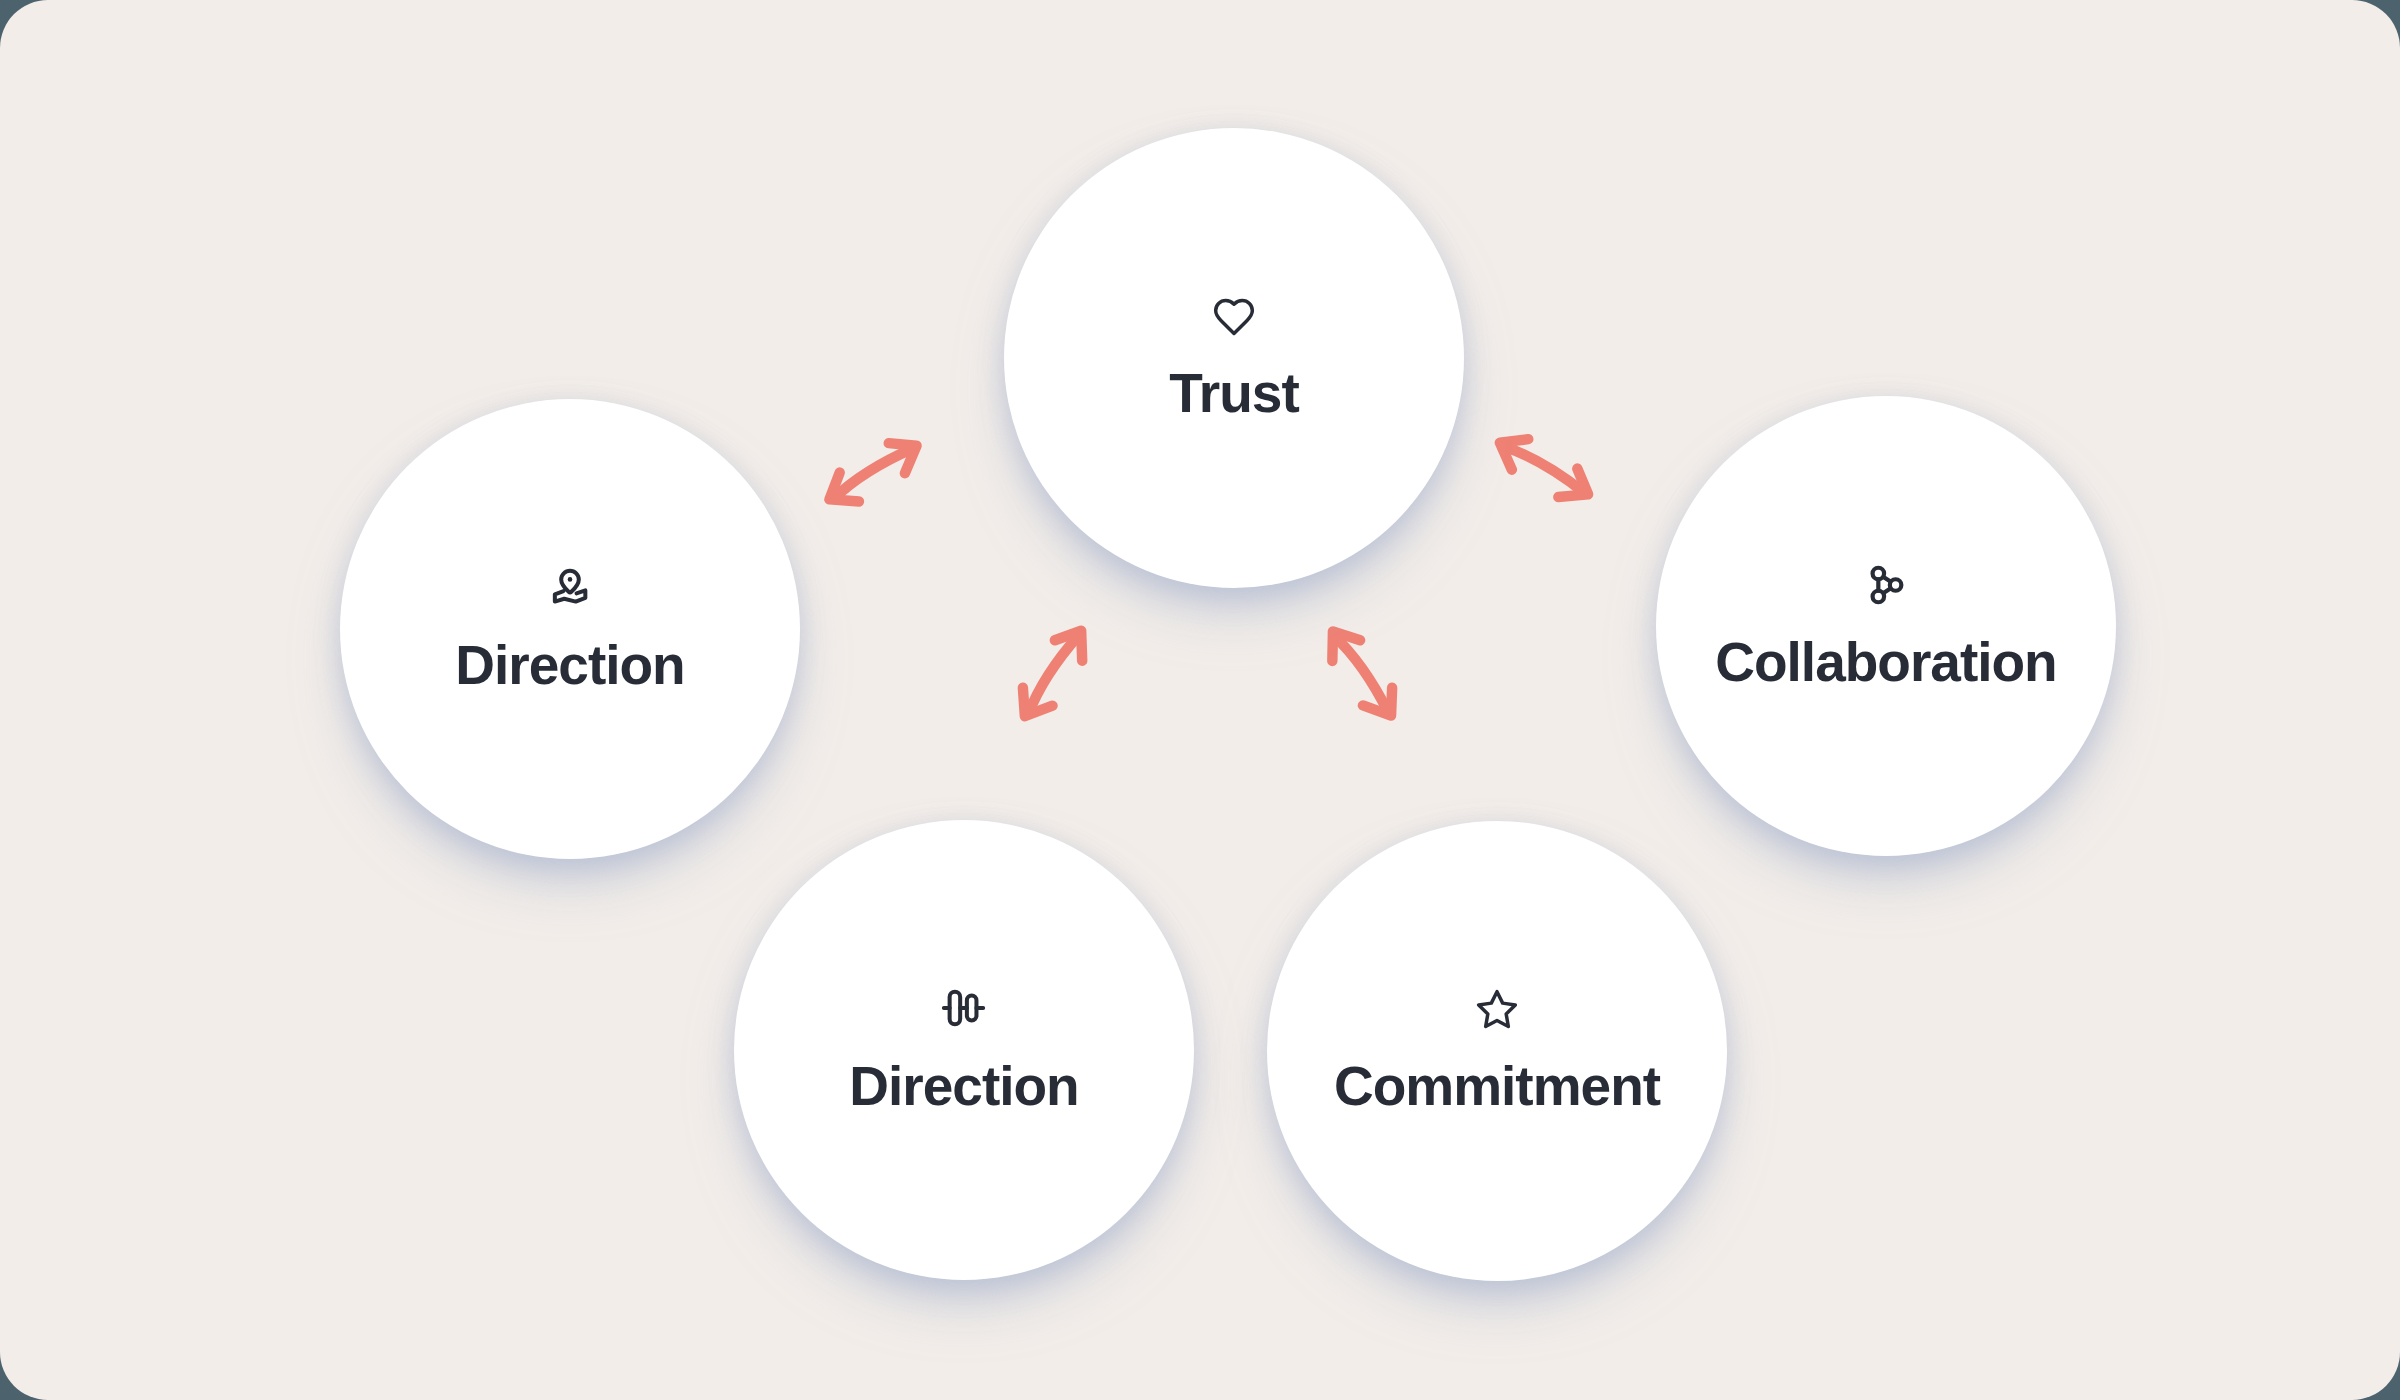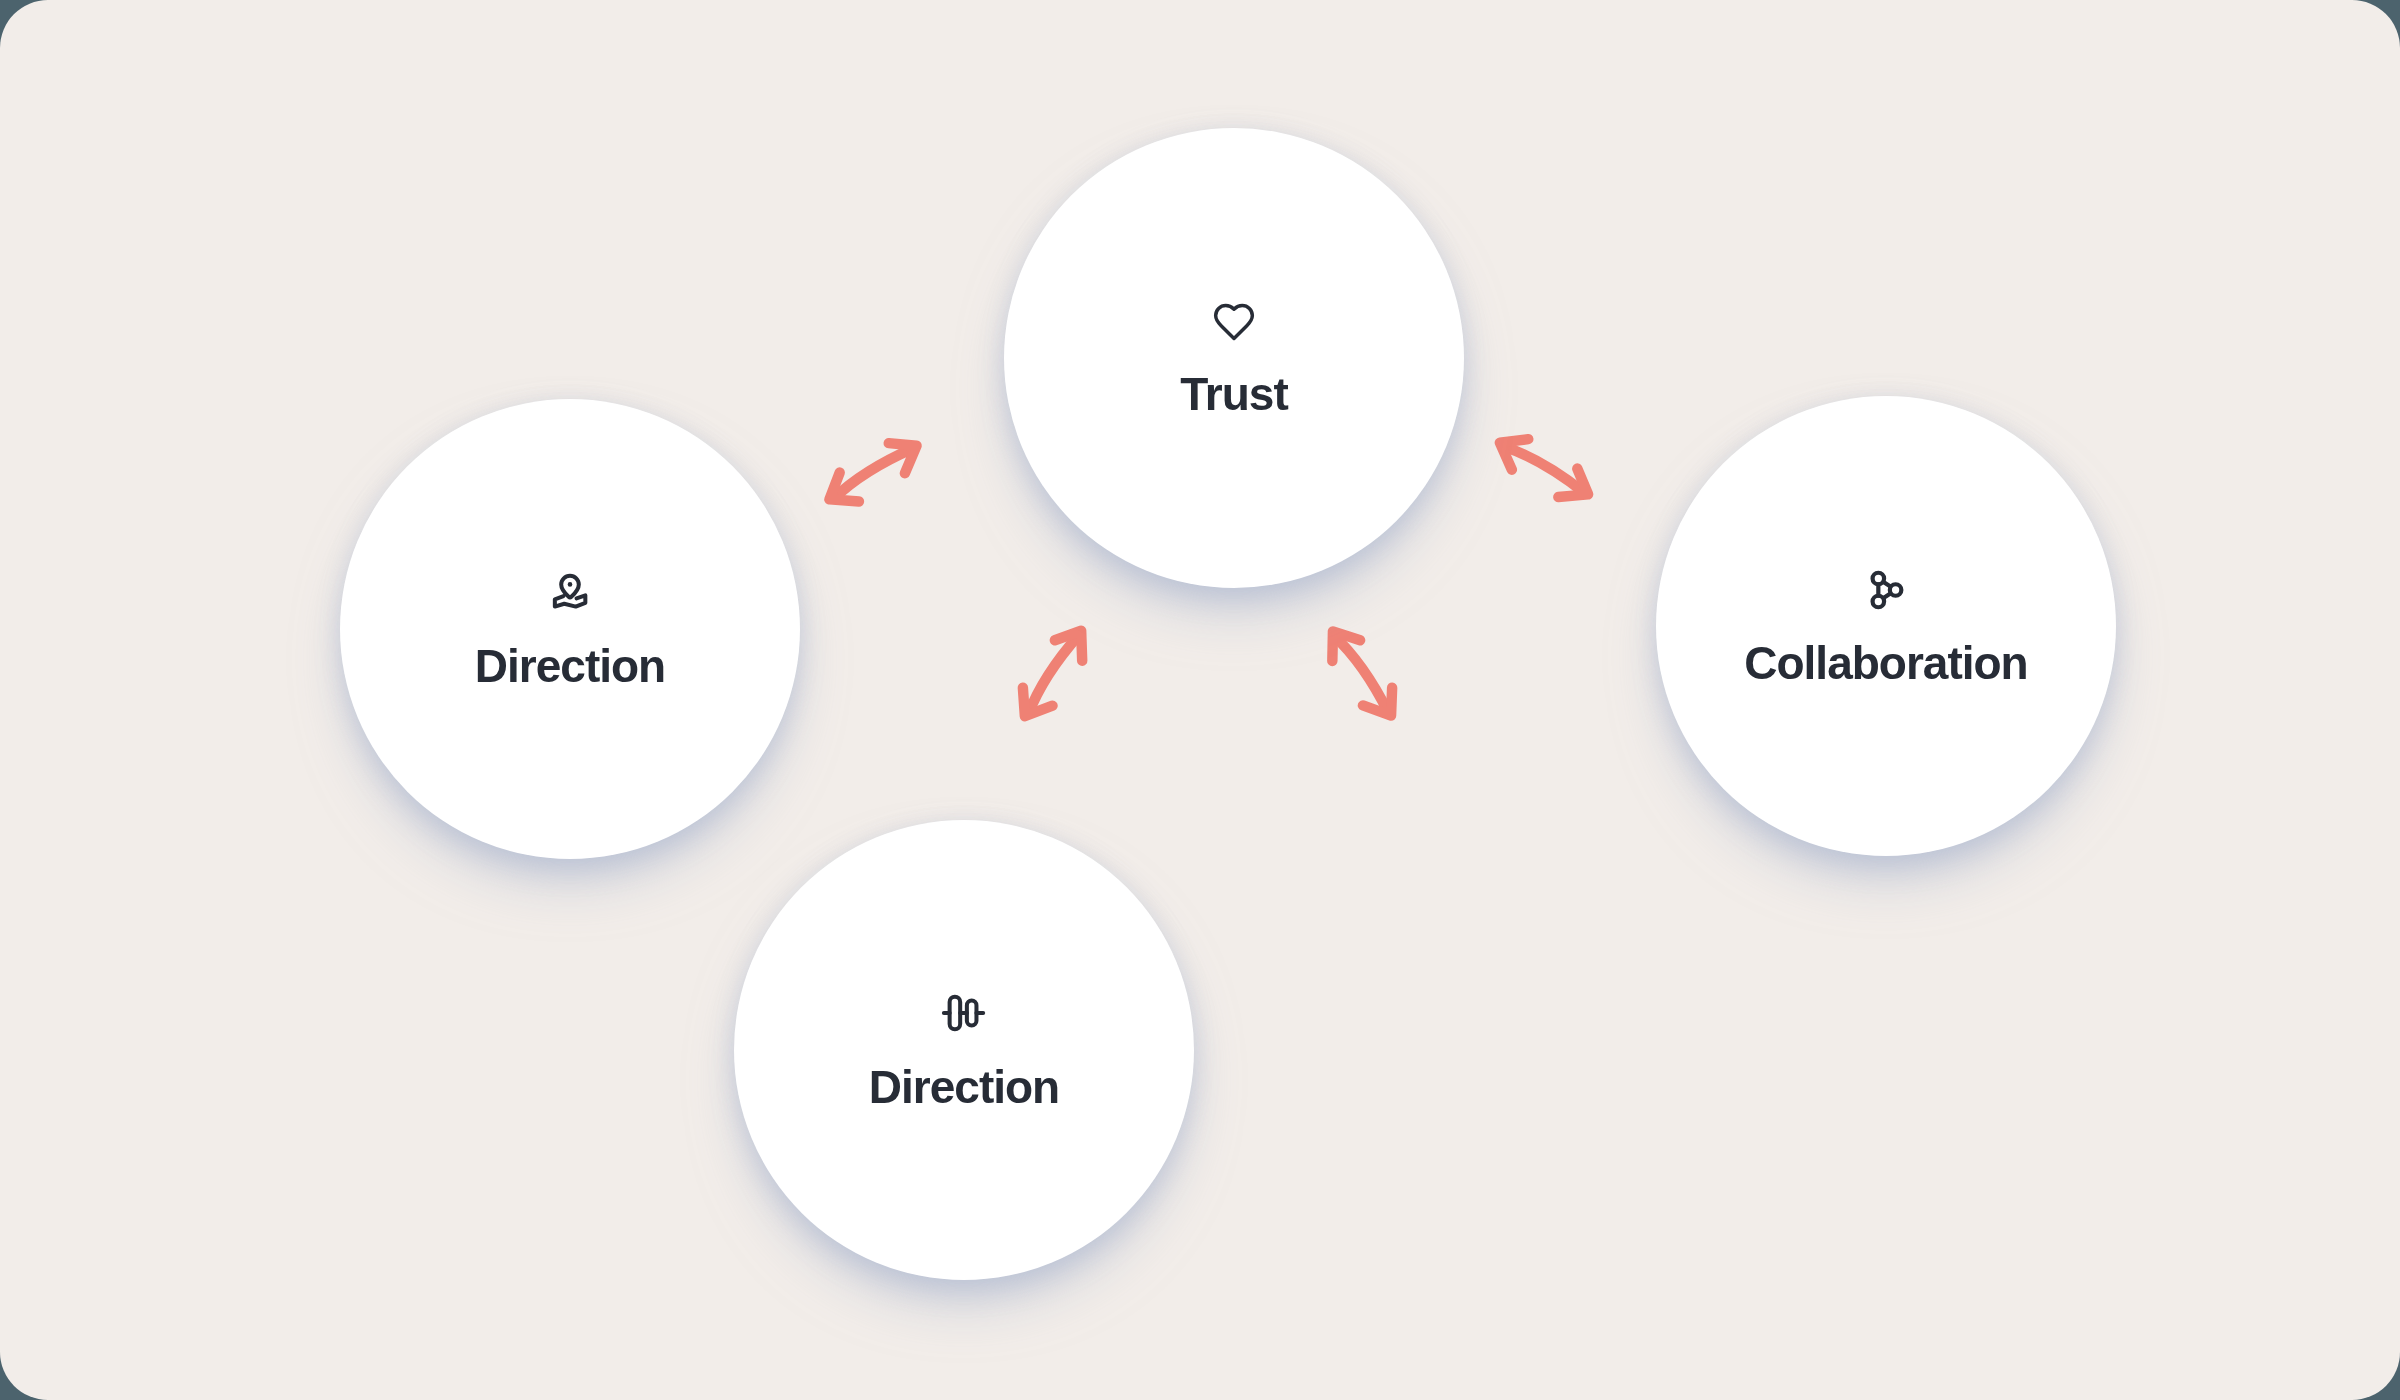--- a/index.html
+++ b/index.html
@@ -26,21 +26,21 @@
     background:var(--color-node-fill);
     display:flex;flex-direction:column;align-items:center;justify-content:center;
     gap:27px;
     box-shadow:
       0 30px 55px -12px rgba(158,173,203,0.55),
       0 12px 26px rgba(158,173,203,0.25),
       0 0 22px rgba(158,173,203,0.15);
   }
   .node .icon{color:var(--color-text);}
   .node .label{
-    font-size:46px;font-weight:700;letter-spacing:-1px;
+    font-size:55px;font-weight:700;letter-spacing:-1px;
     color:var(--color-text);line-height:1;
   }
   .node-trust        {left:1004px;top:128px;}
   .node-direction    {left:340px; top:399px;}
   .node-collaboration{left:1656px;top:396px;}
   .node-alignment    {left:734px; top:820px;}
   .node-commitment   {left:1267px;top:821px;}
 
   .arrow{
     position:absolute;width:132px;height:53px;color:var(--color-arrow);
@@ -114,15 +114,21 @@
       <svg class="icon" width="46" height="46" viewBox="0 0 24 24" fill="none" stroke="currentColor" stroke-width="2.1" stroke-linecap="round" stroke-linejoin="round">
         <rect x="4.5" y="3" width="5.5" height="17" rx="2.75"></rect>
         <rect x="13.5" y="5" width="5" height="13" rx="2.5"></rect>
         <path d="M1.5 11.5h3"></path>
         <path d="M10 11.5h3.5"></path>
         <path d="M18.5 11.5h3.5"></path>
       </svg>
       <span class="label">Direction</span>
     </div>
 
+    <div class="node node-commitment">
+      <svg class="icon" width="44" height="44" viewBox="0 0 24 24" fill="none" stroke="currentColor" stroke-width="1.9" stroke-linecap="round" stroke-linejoin="round">
+        <path d="M12 2l3.09 6.26L22 9.27l-5 4.87 1.18 6.88L12 17.77l-6.18 3.25L7 14.14 2 9.27l6.91-1.01L12 2z"></path>
+      </svg>
+      <span class="label">Commitment</span>
+    </div>
 
   </div>
 </div>
 
 </body></html>

